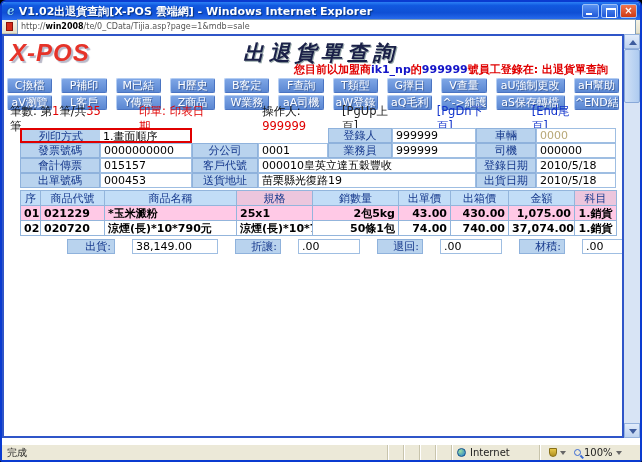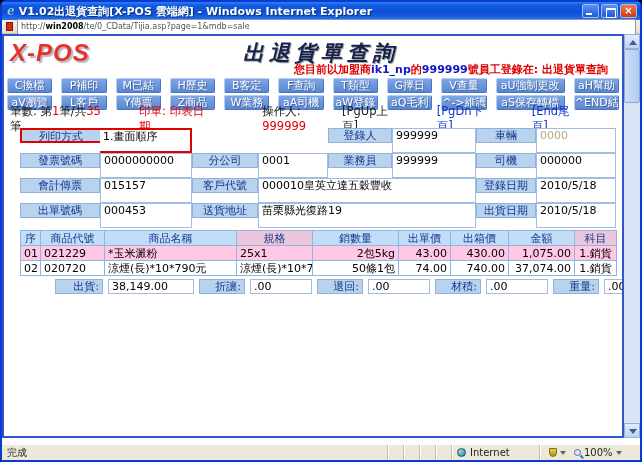--- a/index.html
+++ b/index.html
@@ -77,47 +77,47 @@
   .sline .seg3 { margin-left:52px; }
   .snav { margin-left:auto; margin-right:36px; display:flex; gap:4px; }
   .snav .nl { cursor:pointer; color:#222; }
   .snav .nl.link { color:#1133cc;margin-left:35px; }
 
   
   .fgrid { display:grid; grid-template-columns:80px 92px 66px 70px 64px 84px 60px 80px;
            gap:0; margin:2px 10px 0 16px; font-size:11px; }
   .fl { background:#b9d3ee; border:1px solid #8fb2dc; color:#15388c; text-align:center;
         height:15px; line-height:13px; white-space:nowrap; overflow:hidden; }
-  .fv { background:#fff; border:1px solid #9fbee2; color:#000; padding-left:3px; height:25px;
+  .fv { background:#fff; border:1px solid #9fbee2; color:#000; padding-left:3px; height:15px;
         line-height:13px; white-space:nowrap; overflow:hidden; }
   .fv.dim { color:#b8a878; }
   .blank { border:none; background:transparent; }
   .rb-l { border:2px solid #e00000; border-right:none; }
   .rb-v { border:2px solid #e00000; border-left:none; }
   .span3 { grid-column:span 3; }
   .span2 { grid-column:span 2; }
 
   
   table.prod { border-collapse:collapse; table-layout:fixed; width:596px; margin:2px 0 0 16px;
                font-size:11px; }
   table.prod th, table.prod td { border:1px solid #93b5dc; padding:0 3px; height:15px;
-               line-height:13px; overflow:hidden; }
+               line-height:13px; overflow:hidden;font-weight:bold; }
   table.prod th { background:#c2ddf7; color:#15388c; font-weight:normal; text-align:center;
                white-space:nowrap; }
   table.prod th.pink { background:#ecc6dd; }
   table.prod td { color:#000; white-space:nowrap; }
   tr.rowA td { background:#ffc9e6; }
   tr.rowB td { background:#fff; }
   td.num { text-align:right; }
   td.ctr { text-align:center; }
   td.wrap { white-space:normal; word-break:break-all; line-height:13px; }
 
   
   .sum { display:grid; grid-template-columns:30px 48px 86px 46px 62px 46px 62px 46px 62px 46px 62px;
-         gap:5px; margin:3px 10px 0 16px; font-size:11px; }
+         gap:17px; margin:3px 10px 0 16px; font-size:11px; }
   .sl { background:#b9d3ee; border:1px solid #8fb2dc; color:#15388c; text-align:right;
         padding-right:3px; height:15px; line-height:13px; }
   .sv { background:#fff; border:1px solid #9fbee2; color:#000; padding-left:3px; height:15px;
         line-height:13px; }
 
   
   .sbar { height:16px; flex:0 0 16px; background:#ece9d8; border-top:1px solid #fff;
           display:flex; align-items:stretch; font-size:10px; color:#222; }
   .sbar .cell { border-right:1px solid #c8c4ac; box-shadow:1px 0 0 #fff; display:flex;
           align-items:center; padding:0 5px; white-space:nowrap; }

